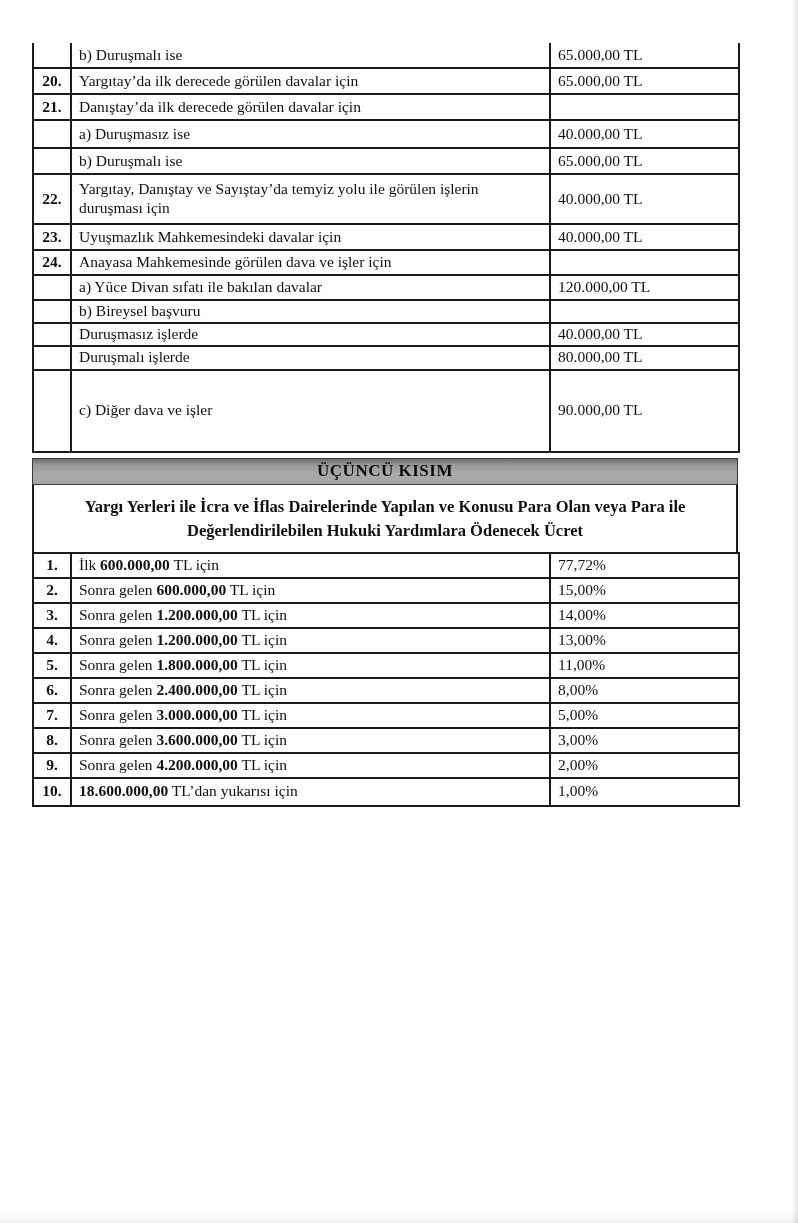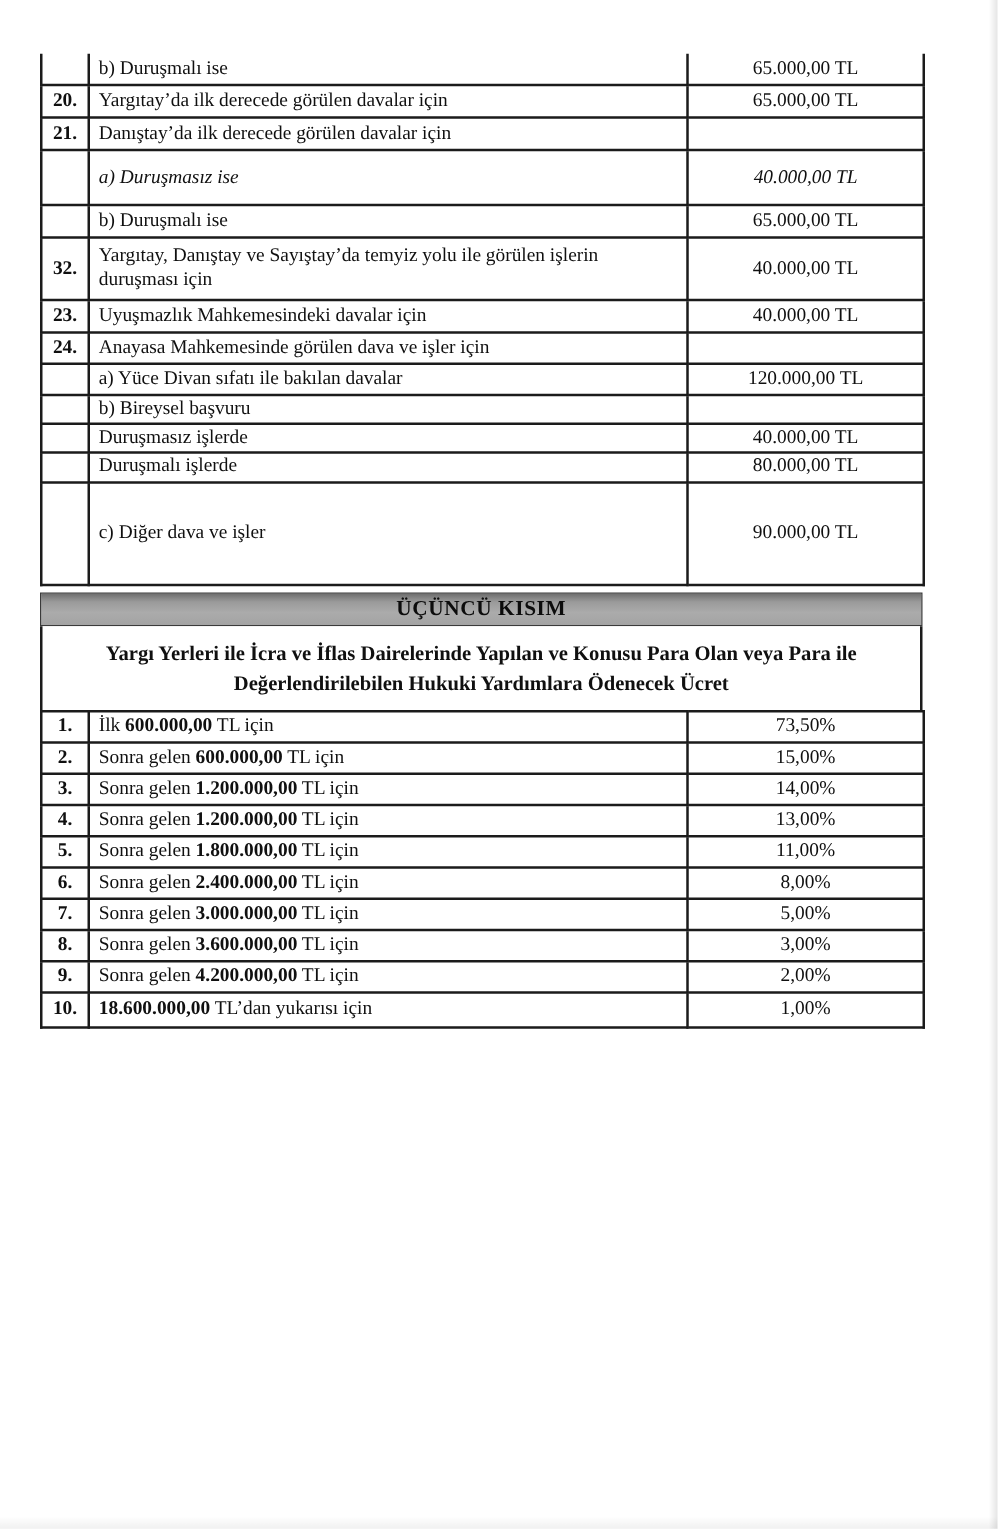--- a/index.html
+++ b/index.html
@@ -25,21 +25,21 @@
     line-height:1.22;
     vertical-align:middle;
     overflow:hidden;
   }
   col.c-num{width:38px;}
   col.c-desc{width:479px;}
   col.c-amt{width:189px;}
 
   td.num{text-align:center;font-weight:bold;padding:1px 2px;}
   td.desc{text-align:left;}
-  td.amt{text-align:center;}
+  td.amt{text-align:left;}
 
   
   table.upper tr:first-child td{border-top:none;}
 
   .kisim-band{
     margin-top:5px;
     height:25px;
     background:linear-gradient(180deg,#6f6f6f 0%,#9a9a9a 26%,#ababab 60%,#a3a3a3 100%);
     border:1px solid #3a3a3a;
     display:flex;align-items:center;justify-content:center;
@@ -76,32 +76,32 @@
         <tr style="height: 26px;">
           <td class="num">20.</td>
           <td class="desc">Yargıtay’da ilk derecede görülen davalar için</td>
           <td class="amt">65.000,00 TL</td>
         </tr>
         <tr style="height: 26px;">
           <td class="num">21.</td>
           <td class="desc">Danıştay’da ilk derecede görülen davalar için</td>
           <td class="amt"></td>
         </tr>
-        <tr style="height: 44px; font-style: italic;">
+        <tr style="height: 28px;">
           <td class="num"></td>
           <td class="desc">a) Duruşmasız ise</td>
           <td class="amt">40.000,00 TL</td>
         </tr>
         <tr style="height: 26px;">
           <td class="num"></td>
           <td class="desc">b) Duruşmalı ise</td>
           <td class="amt">65.000,00 TL</td>
         </tr>
         <tr style="height: 50px;">
-          <td class="num">32.</td>
+          <td class="num">22.</td>
           <td class="desc">Yargıtay, Danıştay ve Sayıştay’da temyiz yolu ile görülen işlerin duruşması için</td>
           <td class="amt">40.000,00 TL</td>
         </tr>
         <tr style="height: 26px;">
           <td class="num">23.</td>
           <td class="desc">Uyuşmazlık Mahkemesindeki davalar için</td>
           <td class="amt">40.000,00 TL</td>
         </tr>
         <tr style="height: 25px;">
           <td class="num">24.</td>
@@ -147,21 +147,21 @@
   <table class="fee lower">
     <colgroup>
         <col class="c-num">
         <col class="c-desc">
         <col class="c-amt">
       </colgroup>
     <tbody id="lower-body">
         <tr style="height: 25px;">
           <td class="num">1.</td>
           <td class="desc">İlk <b>600.000,00</b> TL için</td>
-          <td class="amt">73,50%</td>
+          <td class="amt">77,72%</td>
         </tr>
         <tr style="height: 25px;">
           <td class="num">2.</td>
           <td class="desc">Sonra gelen <b>600.000,00</b> TL için</td>
           <td class="amt">15,00%</td>
         </tr>
         <tr style="height: 25px;">
           <td class="num">3.</td>
           <td class="desc">Sonra gelen <b>1.200.000,00</b> TL için</td>
           <td class="amt">14,00%</td>

